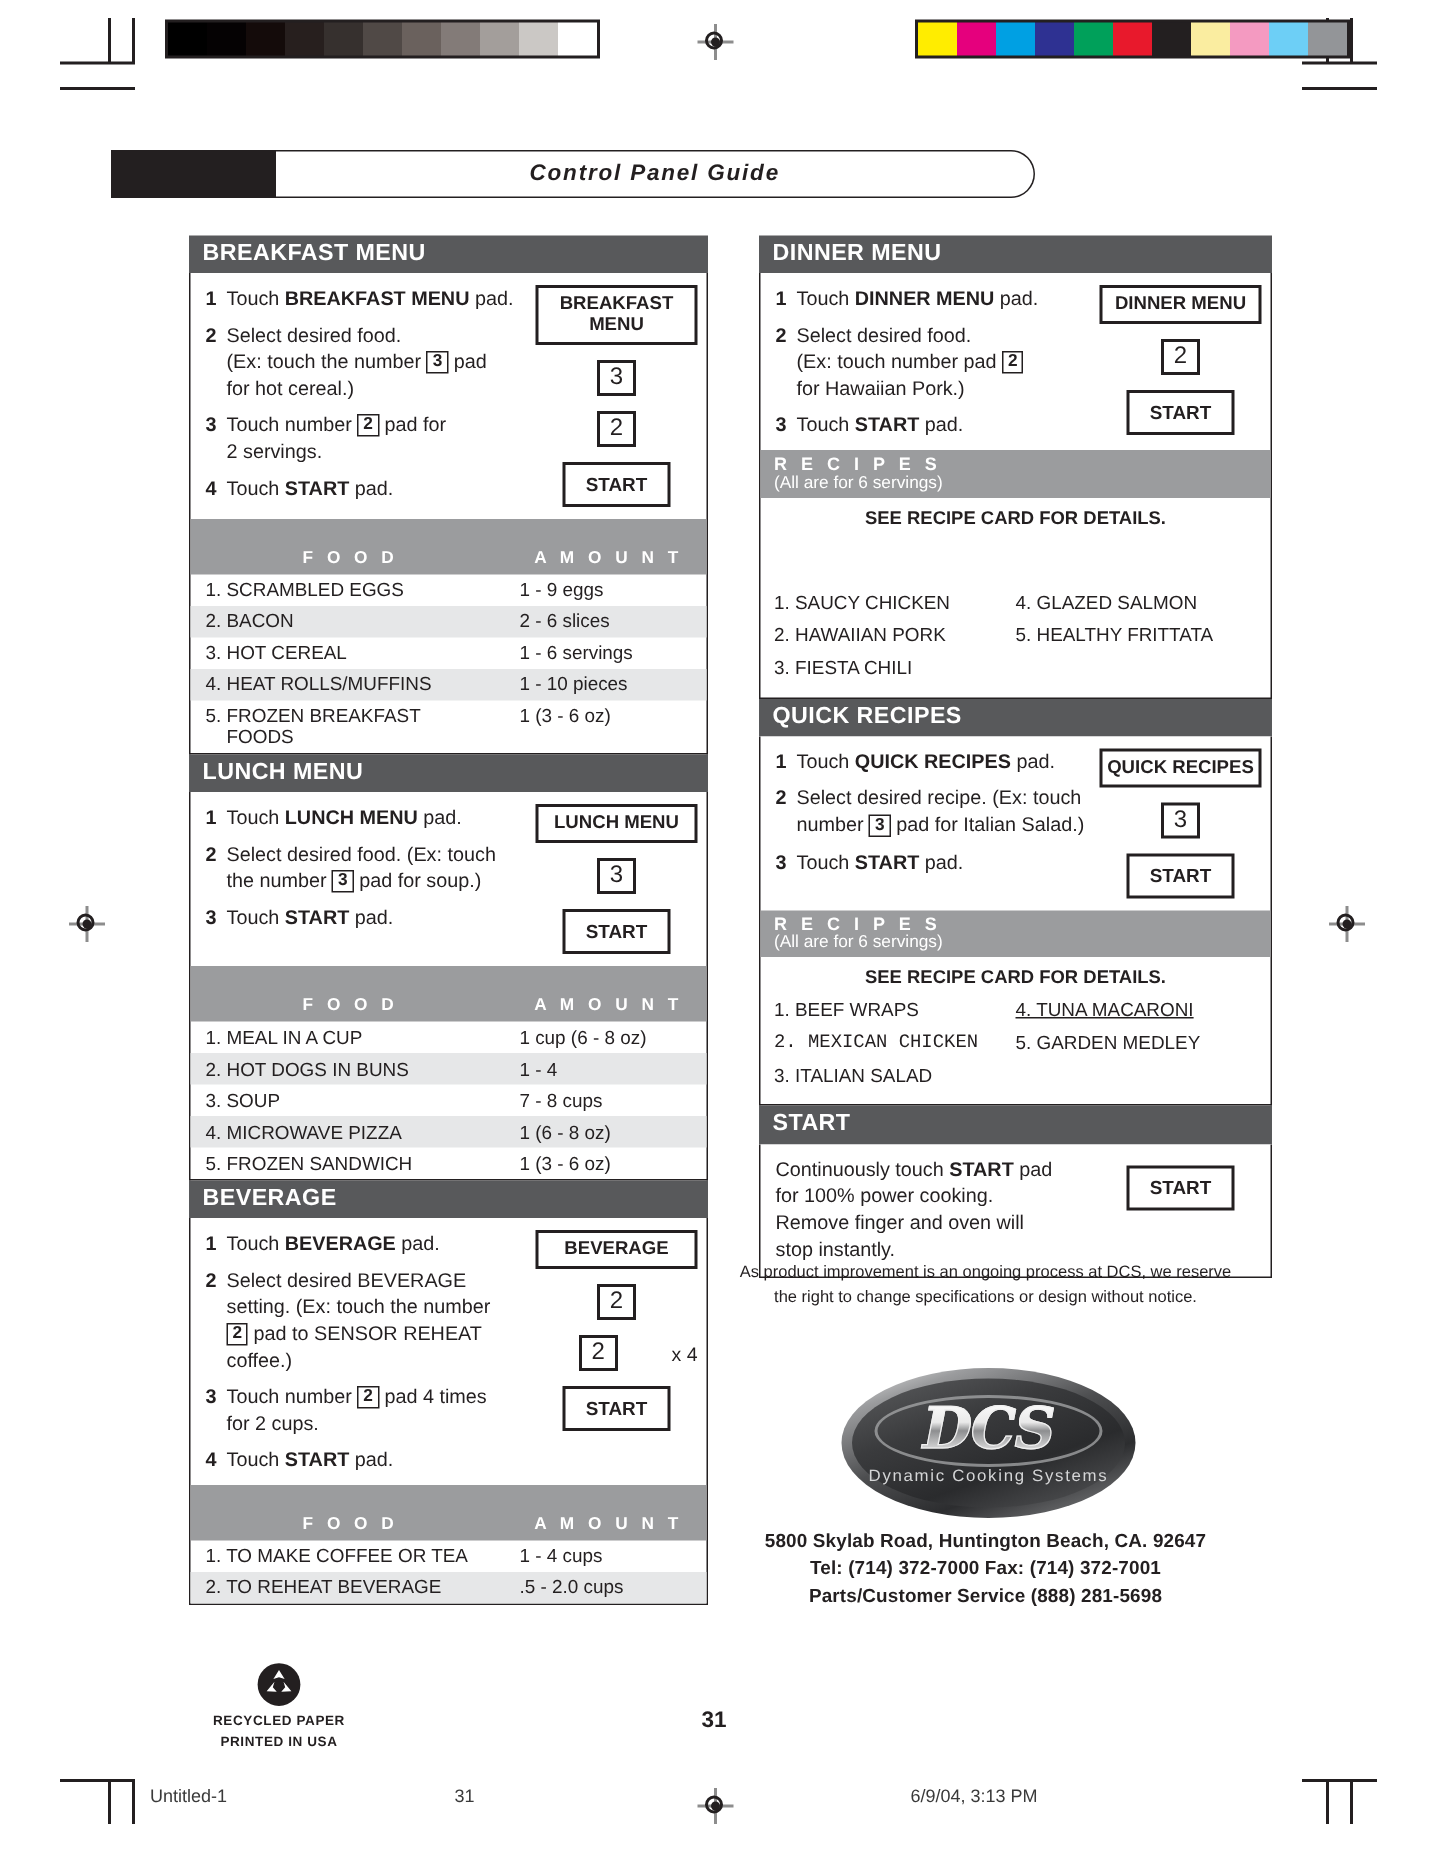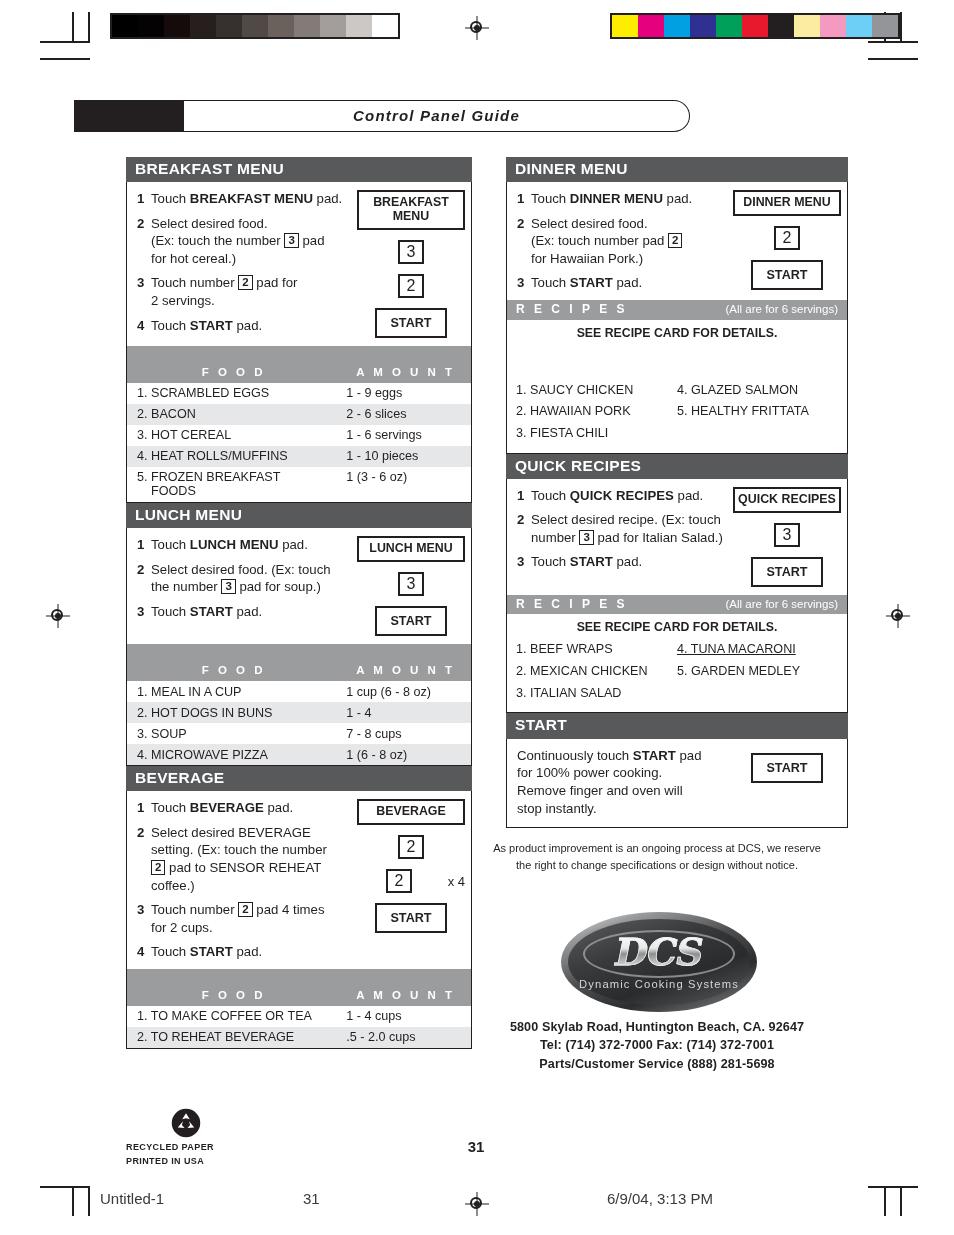--- a/index.html
+++ b/index.html
@@ -35,21 +35,21 @@
 
   
   #col-left  { position:absolute; left:126px; top:157px; width:346px; }
   #col-right { position:absolute; left:486px; top:157px; width:342px;padding-left:20px; }
 
   .panel { border:1.5px solid #231f20; border-top:none; background:#fff; box-sizing:border-box; }
   .bar {
     background:#58595b; color:#fff; font-weight:bold; font-size:15.5px;
     letter-spacing:0.3px; padding:4px 9px 5px 9px; line-height:1.05;
   }
-  .bar.light { background:#9b9c9e; }
+  .bar.light { background:#9b9c9e;flex-direction:column; }
   .bar.recipes {
     display:flex; justify-content:space-between; align-items:baseline;
     font-size:12px; letter-spacing:3px; padding:3px 9px 4px 9px;
   }
   .bar.recipes .note { font-size:11.5px; letter-spacing:0; font-weight:normal; }
 
   
   .steps-wrap { display:flex; }
   .steps { flex:1; padding:8px 4px 8px 10px; }
   .pads  { width:108px; padding:8px 6px 8px 0; position:relative; }
@@ -128,27 +128,27 @@
     position:absolute; left:0; right:0; top:66px; text-align:center;
     font-family:"Liberation Sans", sans-serif; font-size:11px; letter-spacing:1.1px;
     color:#d4d5d6; transform:scaleX(1.02);
   }
   #address {
     position:absolute; left:466px; top:1018px; width:382px; text-align:center;
     font-size:12.6px; font-weight:bold; line-height:1.45; letter-spacing:0.1px;
   }
 
   
-  #recycle { position:absolute; left:126px; top:1108px; width:120px; text-align:left; }
+  #recycle { position:absolute; left:126px; top:1108px; width:120px; text-align:center; }
   #recycle .sym { width:30px; height:30px; margin:0 auto; }
   #recycle .lbl { font-size:9px; font-weight:bold; letter-spacing:0.4px; line-height:1.5; margin-top:3px; }
   #pagenum { position:absolute; left:446px; top:1138px; width:60px; text-align:center;
              font-size:15px; font-weight:bold; }
 
-  #printfooter { position:absolute; left:0; top:1186px; width:828px; height:22px; font-size:15px; color:#3a3a3a; }
+  #printfooter { position:absolute; left:0; top:1186px; width:828px; height:22px; font-size:12px; color:#3a3a3a; }
   #printfooter .pf { position:absolute; white-space:nowrap; }
 </style>
 </head>
 <body>
 
 <div class="crop" style="left:40px; top:41px; width:50px; height:1.6px;"></div>
 <div class="crop" style="left:72px; top:12px; width:1.6px; height:30px;"></div>
 <div class="crop" style="left:40px; top:58px; width:50px; height:1.6px;"></div>
 <div class="crop" style="left:88px; top:12px; width:1.6px; height:30px;"></div>
 
@@ -342,20 +342,24 @@
               <td class="amt">1 - 4</td>
             </tr>
             <tr>
               <td>3. SOUP</td>
               <td class="amt">7 - 8 cups</td>
             </tr>
             <tr class="alt">
               <td>4. MICROWAVE PIZZA</td>
               <td class="amt">1 (6 - 8 oz)</td>
             </tr>
+            <tr>
+              <td>5. FROZEN SANDWICH</td>
+              <td class="amt">1 (3 - 6 oz)</td>
+            </tr>
           </tbody>
         </table>
     </div>
   </div>
 
   <div>
     <div class="bar">BEVERAGE</div>
     <div class="panel">
       <div class="steps-wrap">
         <div class="steps">
@@ -502,21 +506,21 @@
       </div>
       <div class="bar light recipes">
         <span>R E C I P E S</span>
         <span class="note">(All are for 6 servings)</span>
       </div>
       <div class="recipe-body" style="padding: 6px 9px 8px;">
           <div style="text-align: center; font-weight: bold; font-size: 12.3px; margin-bottom: 5px;">SEE RECIPE CARD FOR DETAILS.</div>
           <div style="display: flex;">
             <div style="flex: 1 1 0%;">
               <div style="font-size: 12.6px; line-height: 1.72;">1. BEEF WRAPS</div>
-              <div style="font-size: 12.6px; line-height: 1.72;">2. MEXICAN CHICKEN</div>
+              <div style="font-size: 12.6px; line-height: 1.72; font-family: Liberation Mono, monospace;">2. MEXICAN CHICKEN</div>
               <div style="font-size: 12.6px; line-height: 1.72;">3. ITALIAN SALAD</div>
             </div>
             <div style="flex: 1 1 0%;">
               <div style="font-size: 12.6px; line-height: 1.72; text-decoration: underline;">4. TUNA MACARONI</div>
               <div style="font-size: 12.6px; line-height: 1.72;">5. GARDEN MEDLEY</div>
             </div>
           </div>
         </div>
     </div>
   </div>

